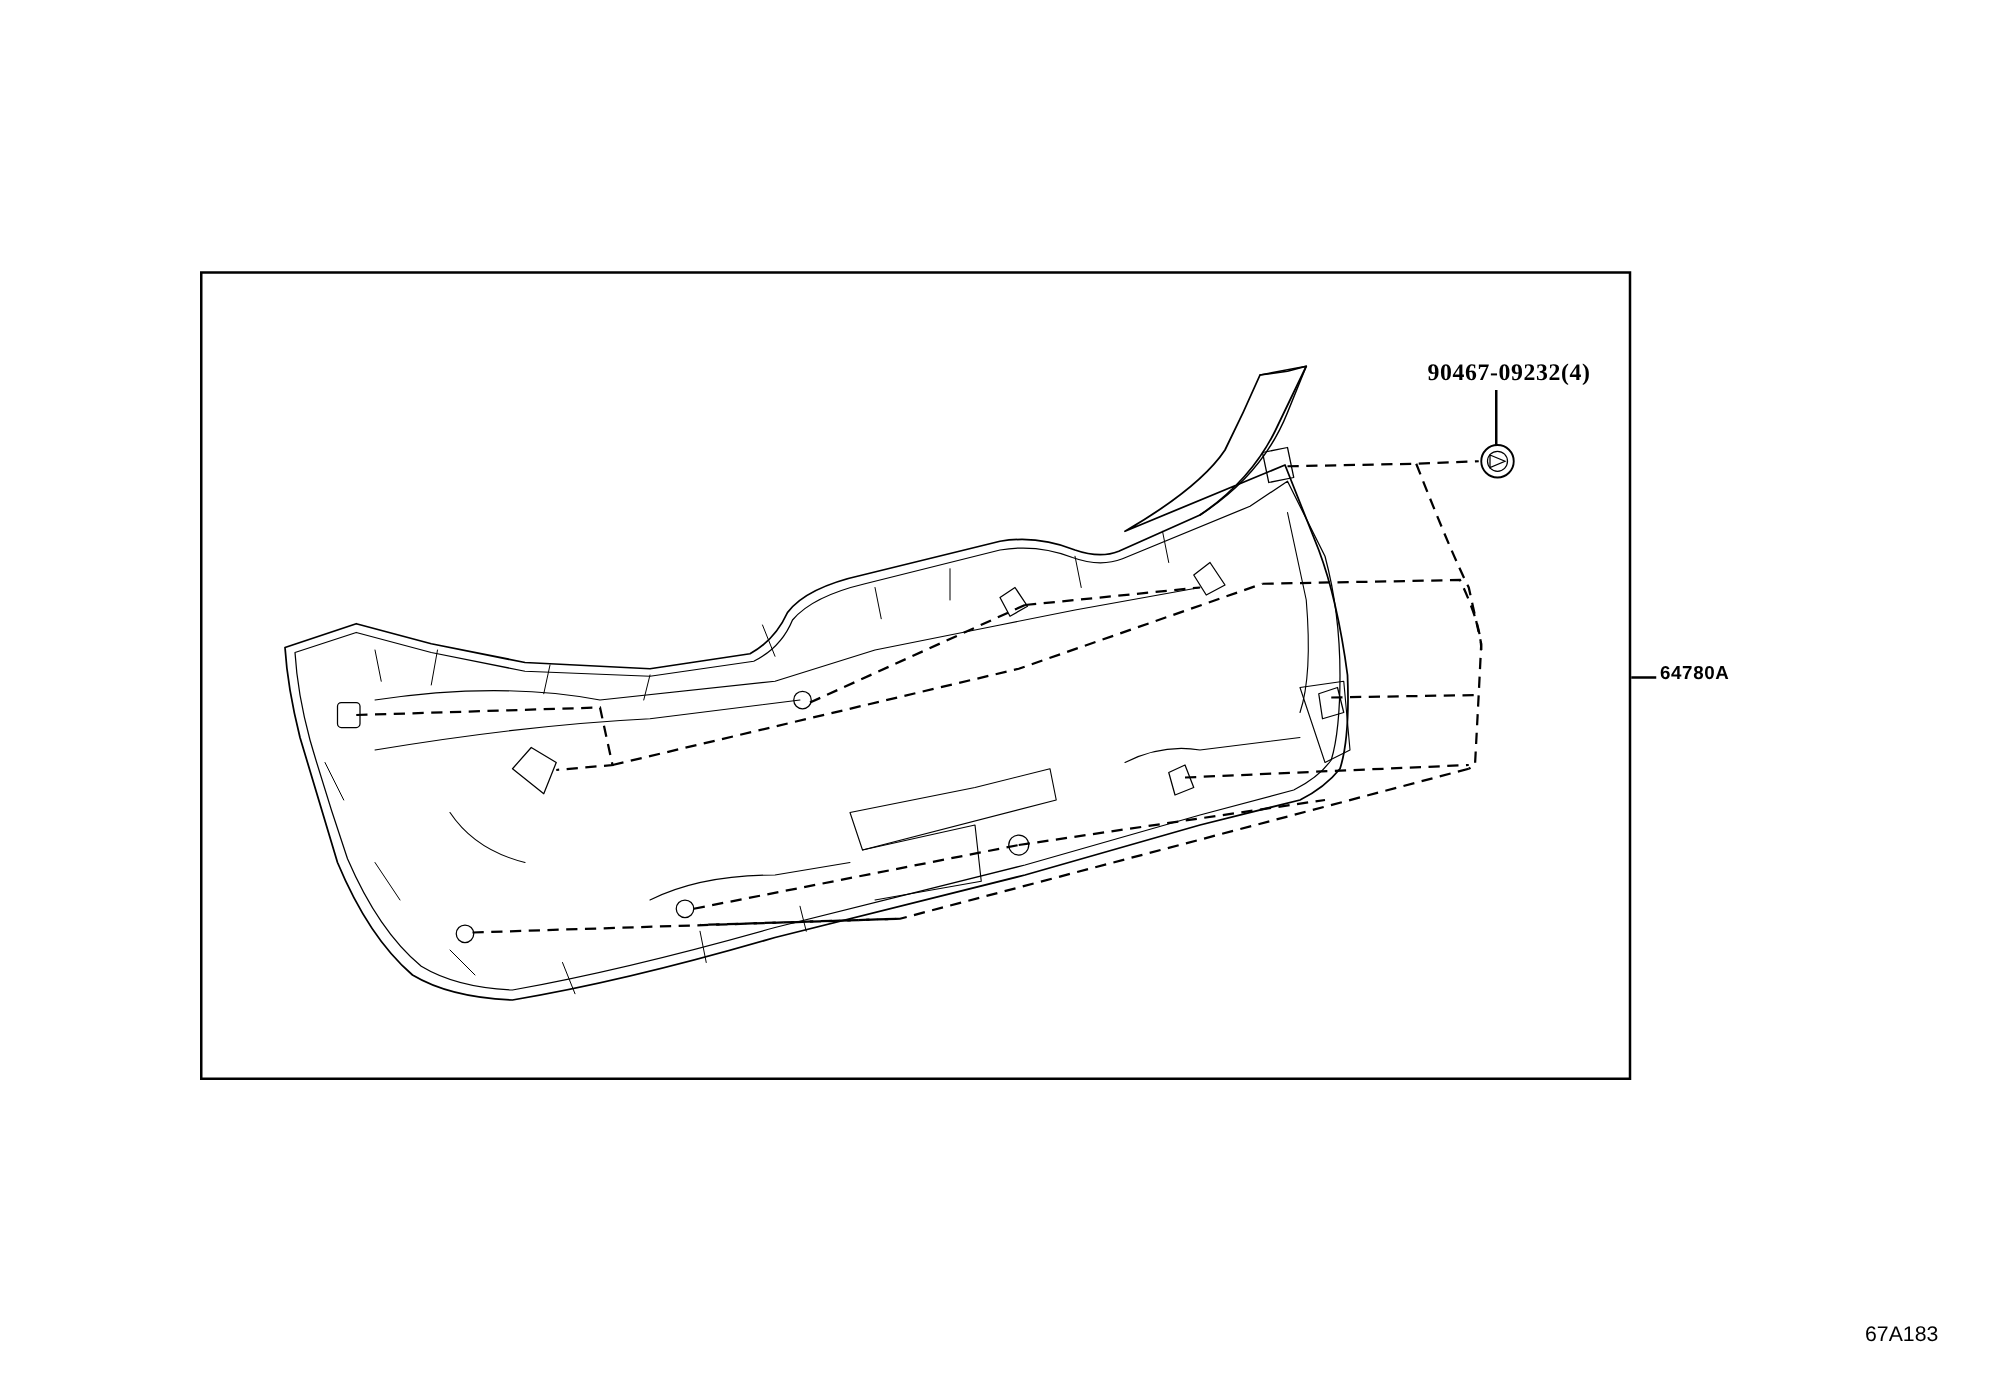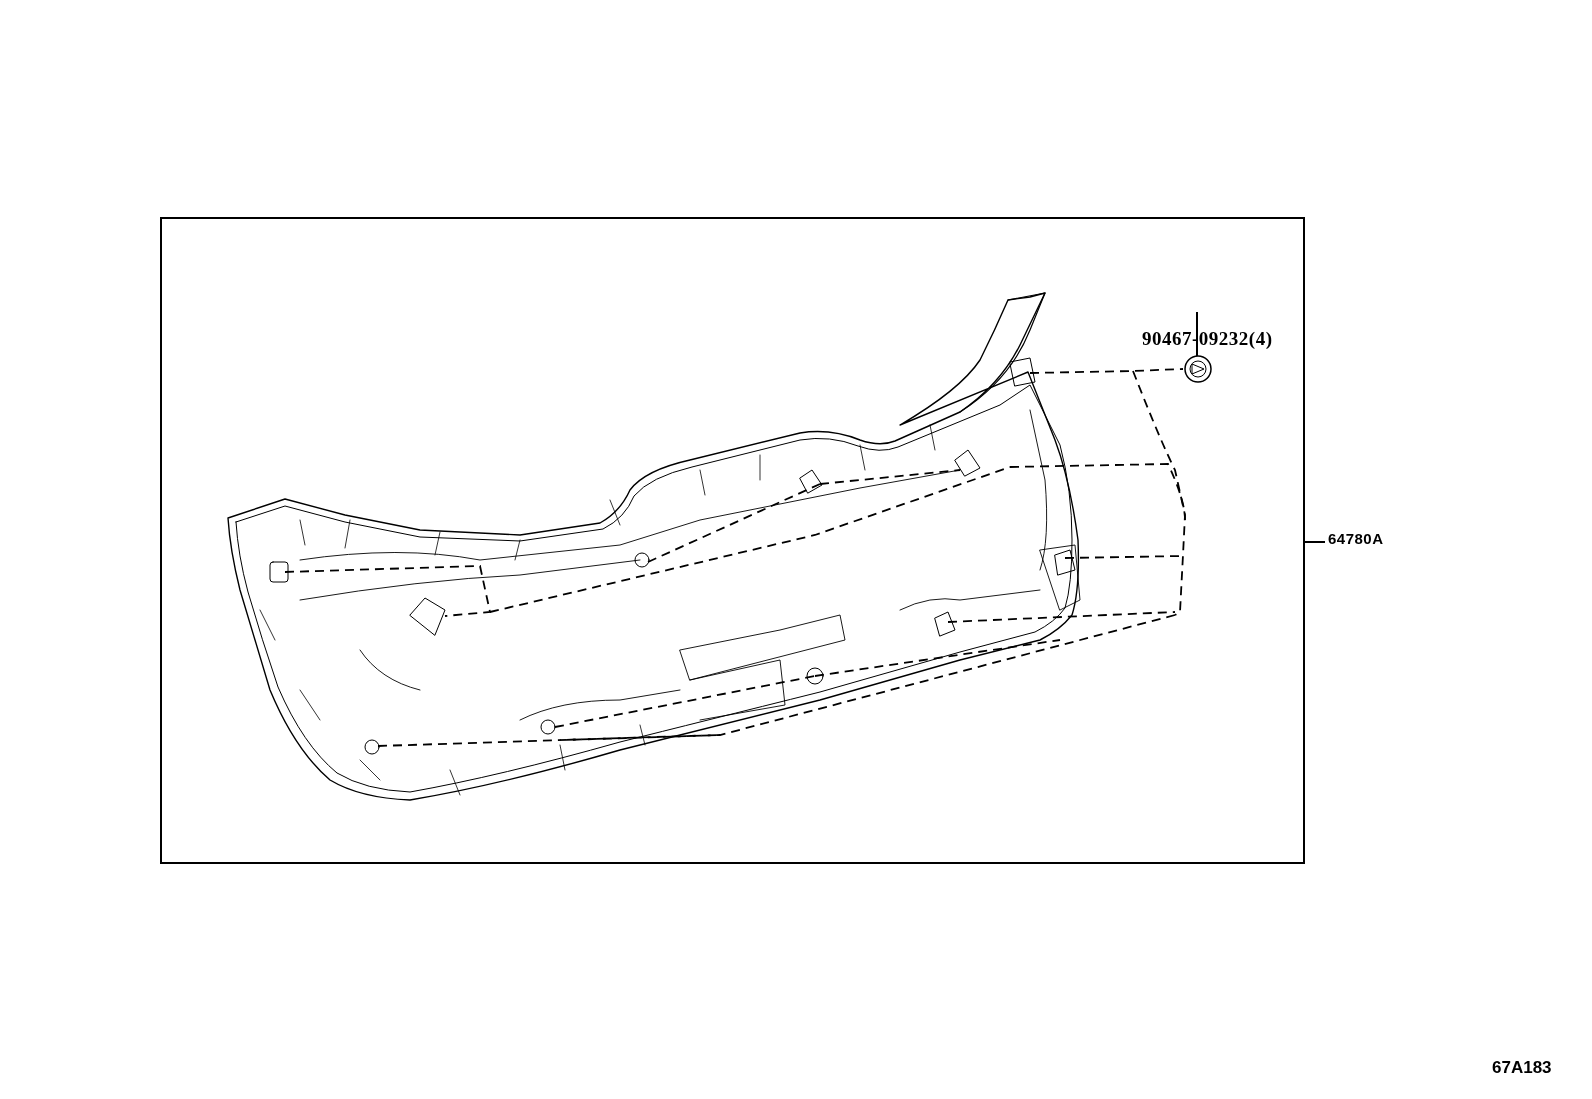--- a/index.html
+++ b/index.html
@@ -1,22 +1,22 @@
 <!DOCTYPE html>
 <html><head>
   <meta charset="utf-8">
   <style>
     html, body { margin:0; padding:0; background:#ffffff; }
     body { width:1592px; height:1099px; position:relative; overflow:hidden; font-family:"Liberation Serif", serif; }
     .frame { position:absolute; left:160px; top:217px; width:1145px; height:647px; border:2px solid #000; box-sizing:border-box; }
     svg.diagram { position:absolute; left:0; top:0; width:1592px; height:1099px; }
     .label { position:absolute; font-family:"Liberation Serif", serif; font-weight:bold; color:#000; white-space:nowrap; }
-    .part-fastener { left:1142px; top:288px; font-size:19px; letter-spacing:0.5px;margin-top:40px; }
+    .part-fastener { left:1142px; top:288px; font-size:19px; letter-spacing:0.5px; }
     .part-panel { left:1328px; top:530px; font-size:15px; font-family:"Liberation Sans", sans-serif; letter-spacing:0.5px; }
-    .diagram-id { position:absolute; left:1492px; top:1058px; font-size:17px; font-family:"Liberation Sans", sans-serif; color:#000;font-weight:bold; }
+    .diagram-id { position:absolute; left:1492px; top:1058px; font-size:17px; font-family:"Liberation Sans", sans-serif; color:#000; }
   </style>
 </head>
 <body>
 
 <div class="frame"></div>
 
 <svg class="diagram" viewBox="0 0 1592 1099" xmlns="http://www.w3.org/2000/svg">
   <g fill="none" stroke="#000" stroke-width="1.4" stroke-linejoin="round" stroke-linecap="round">
 
     <path d="M228,518 L285,499 L345,515 L420,530 L520,535 L600,523 Q620,512 630,490 Q645,470 690,460 L800,433 Q830,428 860,440 Q880,447 895,441 L960,412 Q1000,385 1020,345 L1045,293 L1030,297 L1008,300 Q995,330 980,360 Q960,390 900,425 L1028,372 L1055,440 Q1070,480 1078,540 Q1080,590 1072,615 Q1060,630 1040,640 L960,660 L820,700 Q700,730 620,750 Q500,785 410,800 Q360,798 330,780 Q295,750 270,690 Q255,640 240,590 Q230,550 228,518 Z"></path>

